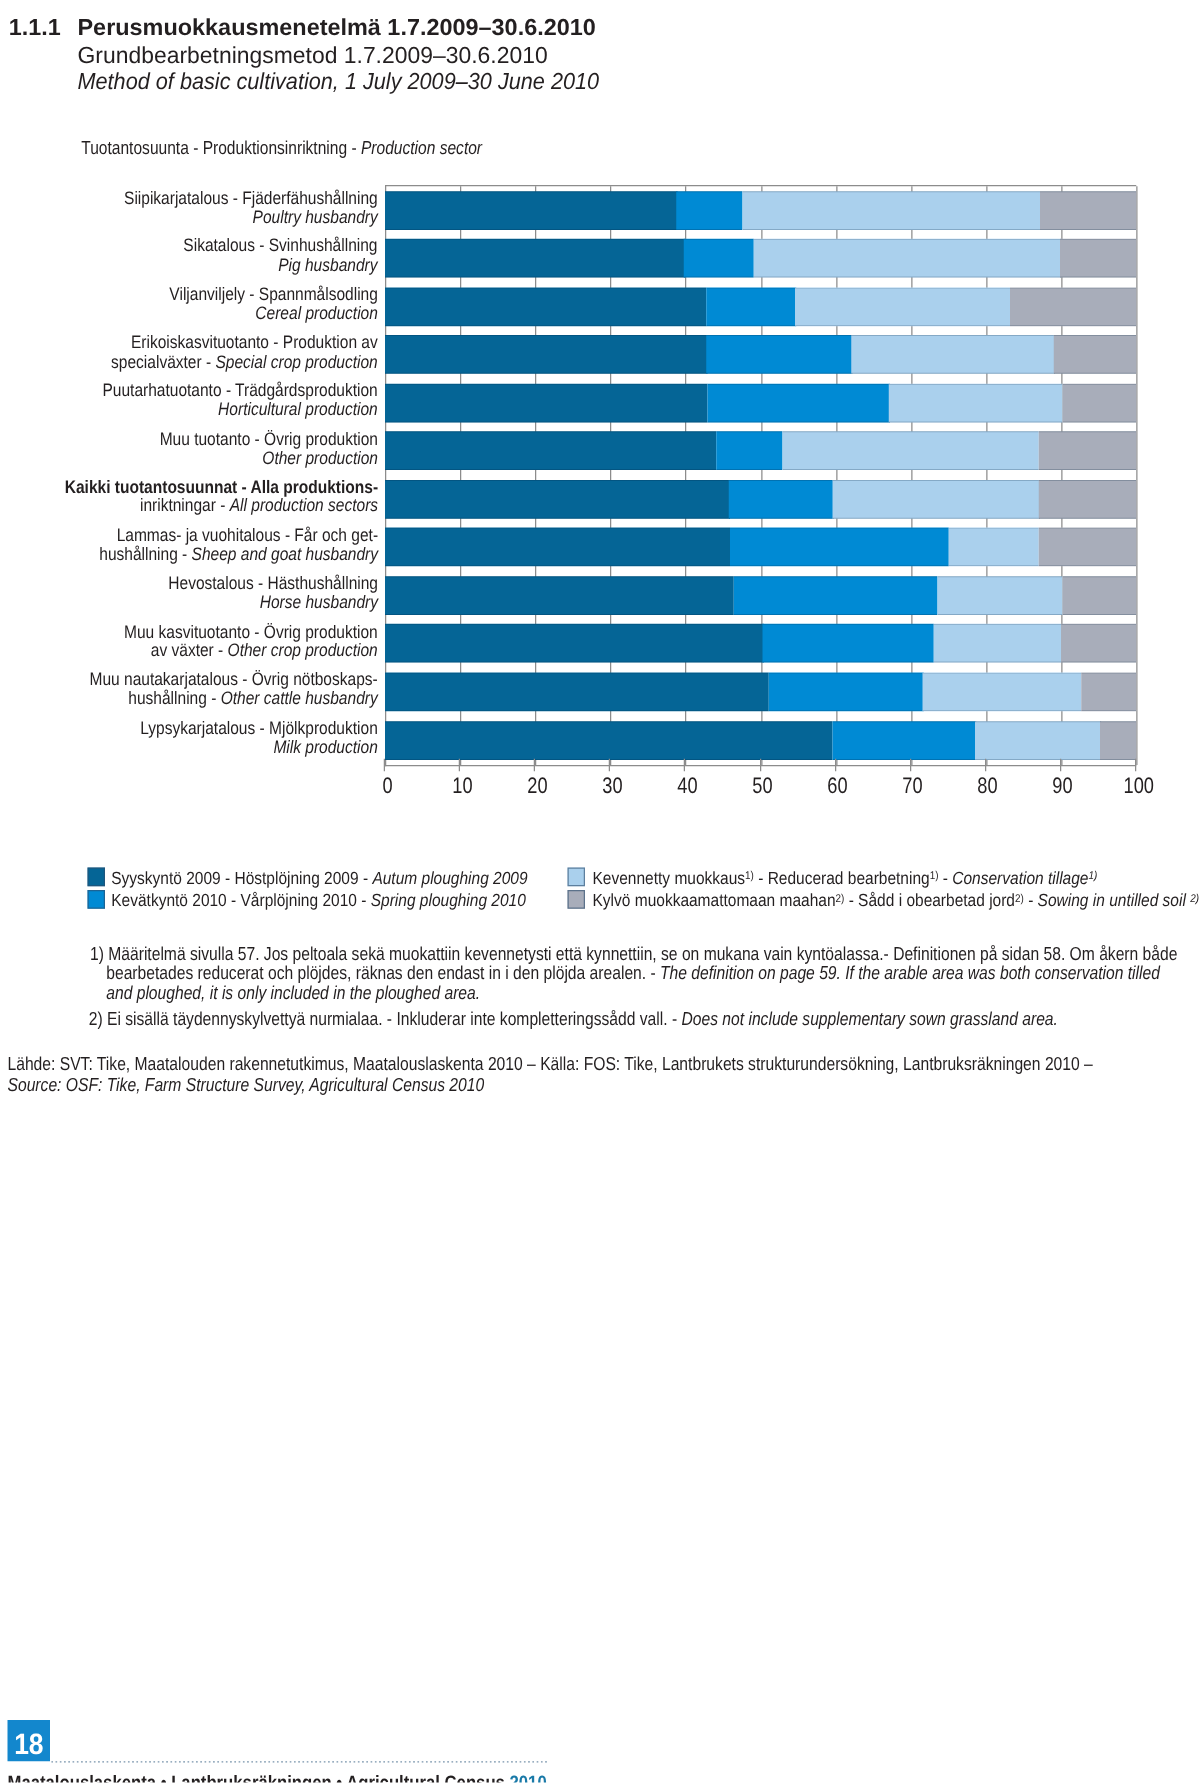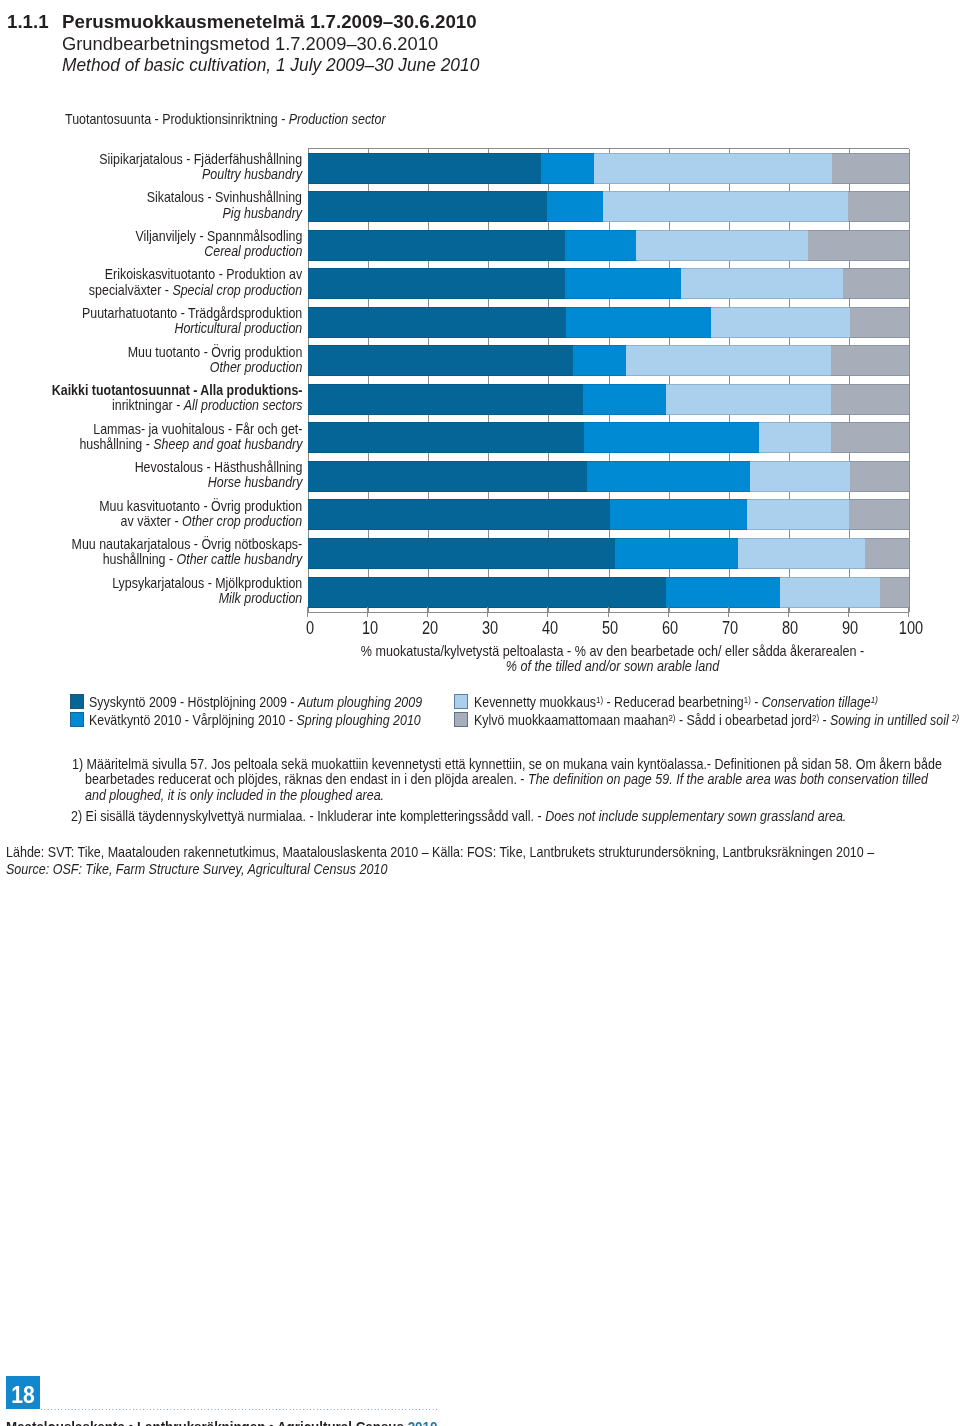--- a/index.html
+++ b/index.html
@@ -208,24 +208,20 @@
       <div class="tickmark" style="left: 419.7px;"></div>
       <div class="tick" style="left: 392.2px;">70</div>
       <div class="tickmark" style="left: 479.8px;"></div>
       <div class="tick" style="left: 452.3px;">80</div>
       <div class="tickmark" style="left: 539.9px;"></div>
       <div class="tick" style="left: 512.4px;">90</div>
       <div class="tickmark" style="left: 600px;"></div>
       <div class="tick" style="left: 572.5px;">100</div>
     </div>
 
-  <div class="xlab">
-    <div class="l1">% muokatusta/kylvetystä peltoalasta - % av den bearbetade och/ eller sådda åkerarealen -</div>
-    <div class="l2">% of the tilled and/or sown arable land</div>
-  </div>
 
   <div class="legend" id="legend">
       <div class="lgitem" style="left: 69.7px; top: 0px; padding-left: 19.5px;"><span class="swatch" style="background:#056596"></span><span class="lgtext"><span>Syyskyntö 2009</span><span> - </span><span>Höstplöjning 2009</span><span> - </span><i>Autum ploughing 2009</i></span></div>
       <div class="lgitem" style="left: 69.7px; top: 18px; padding-left: 19.5px;"><span class="swatch" style="background:#008ad4"></span><span class="lgtext"><span>Kevätkyntö 2010</span><span> - </span><span>Vårplöjning 2010</span><span> - </span><i>Spring ploughing 2010</i></span></div>
       <div class="lgitem" style="left: 454.1px; top: 0px; padding-left: 19.5px;"><span class="swatch" style="background:#aad0ed"></span><span class="lgtext"><span>Kevennetty muokkaus<sup>1)</sup></span><span> - </span><span>Reducerad bearbetning<sup>1)</sup></span><span> - </span><i>Conservation tillage<sup>1)</sup></i></span></div>
       <div class="lgitem" style="left: 454.1px; top: 18px; padding-left: 19.5px;"><span class="swatch" style="background:#a8adba"></span><span class="lgtext"><span>Kylvö muokkaamattomaan maahan<sup>2)</sup></span><span> - </span><span>Sådd i obearbetad jord<sup>2)</sup></span><span> - </span><i>Sowing in untilled soil <sup>2)</sup></i></span></div>
     </div>
 
   <div id="footnotes">
       <div class="fn" style="left: 72.1px; top: 744.5px;"><span>1) Määritelmä sivulla 57. Jos peltoala sekä muokattiin kevennetysti että kynnettiin, se on mukana vain kyntöalassa.- Definitionen på sidan 58. Om åkern både</span></div>

